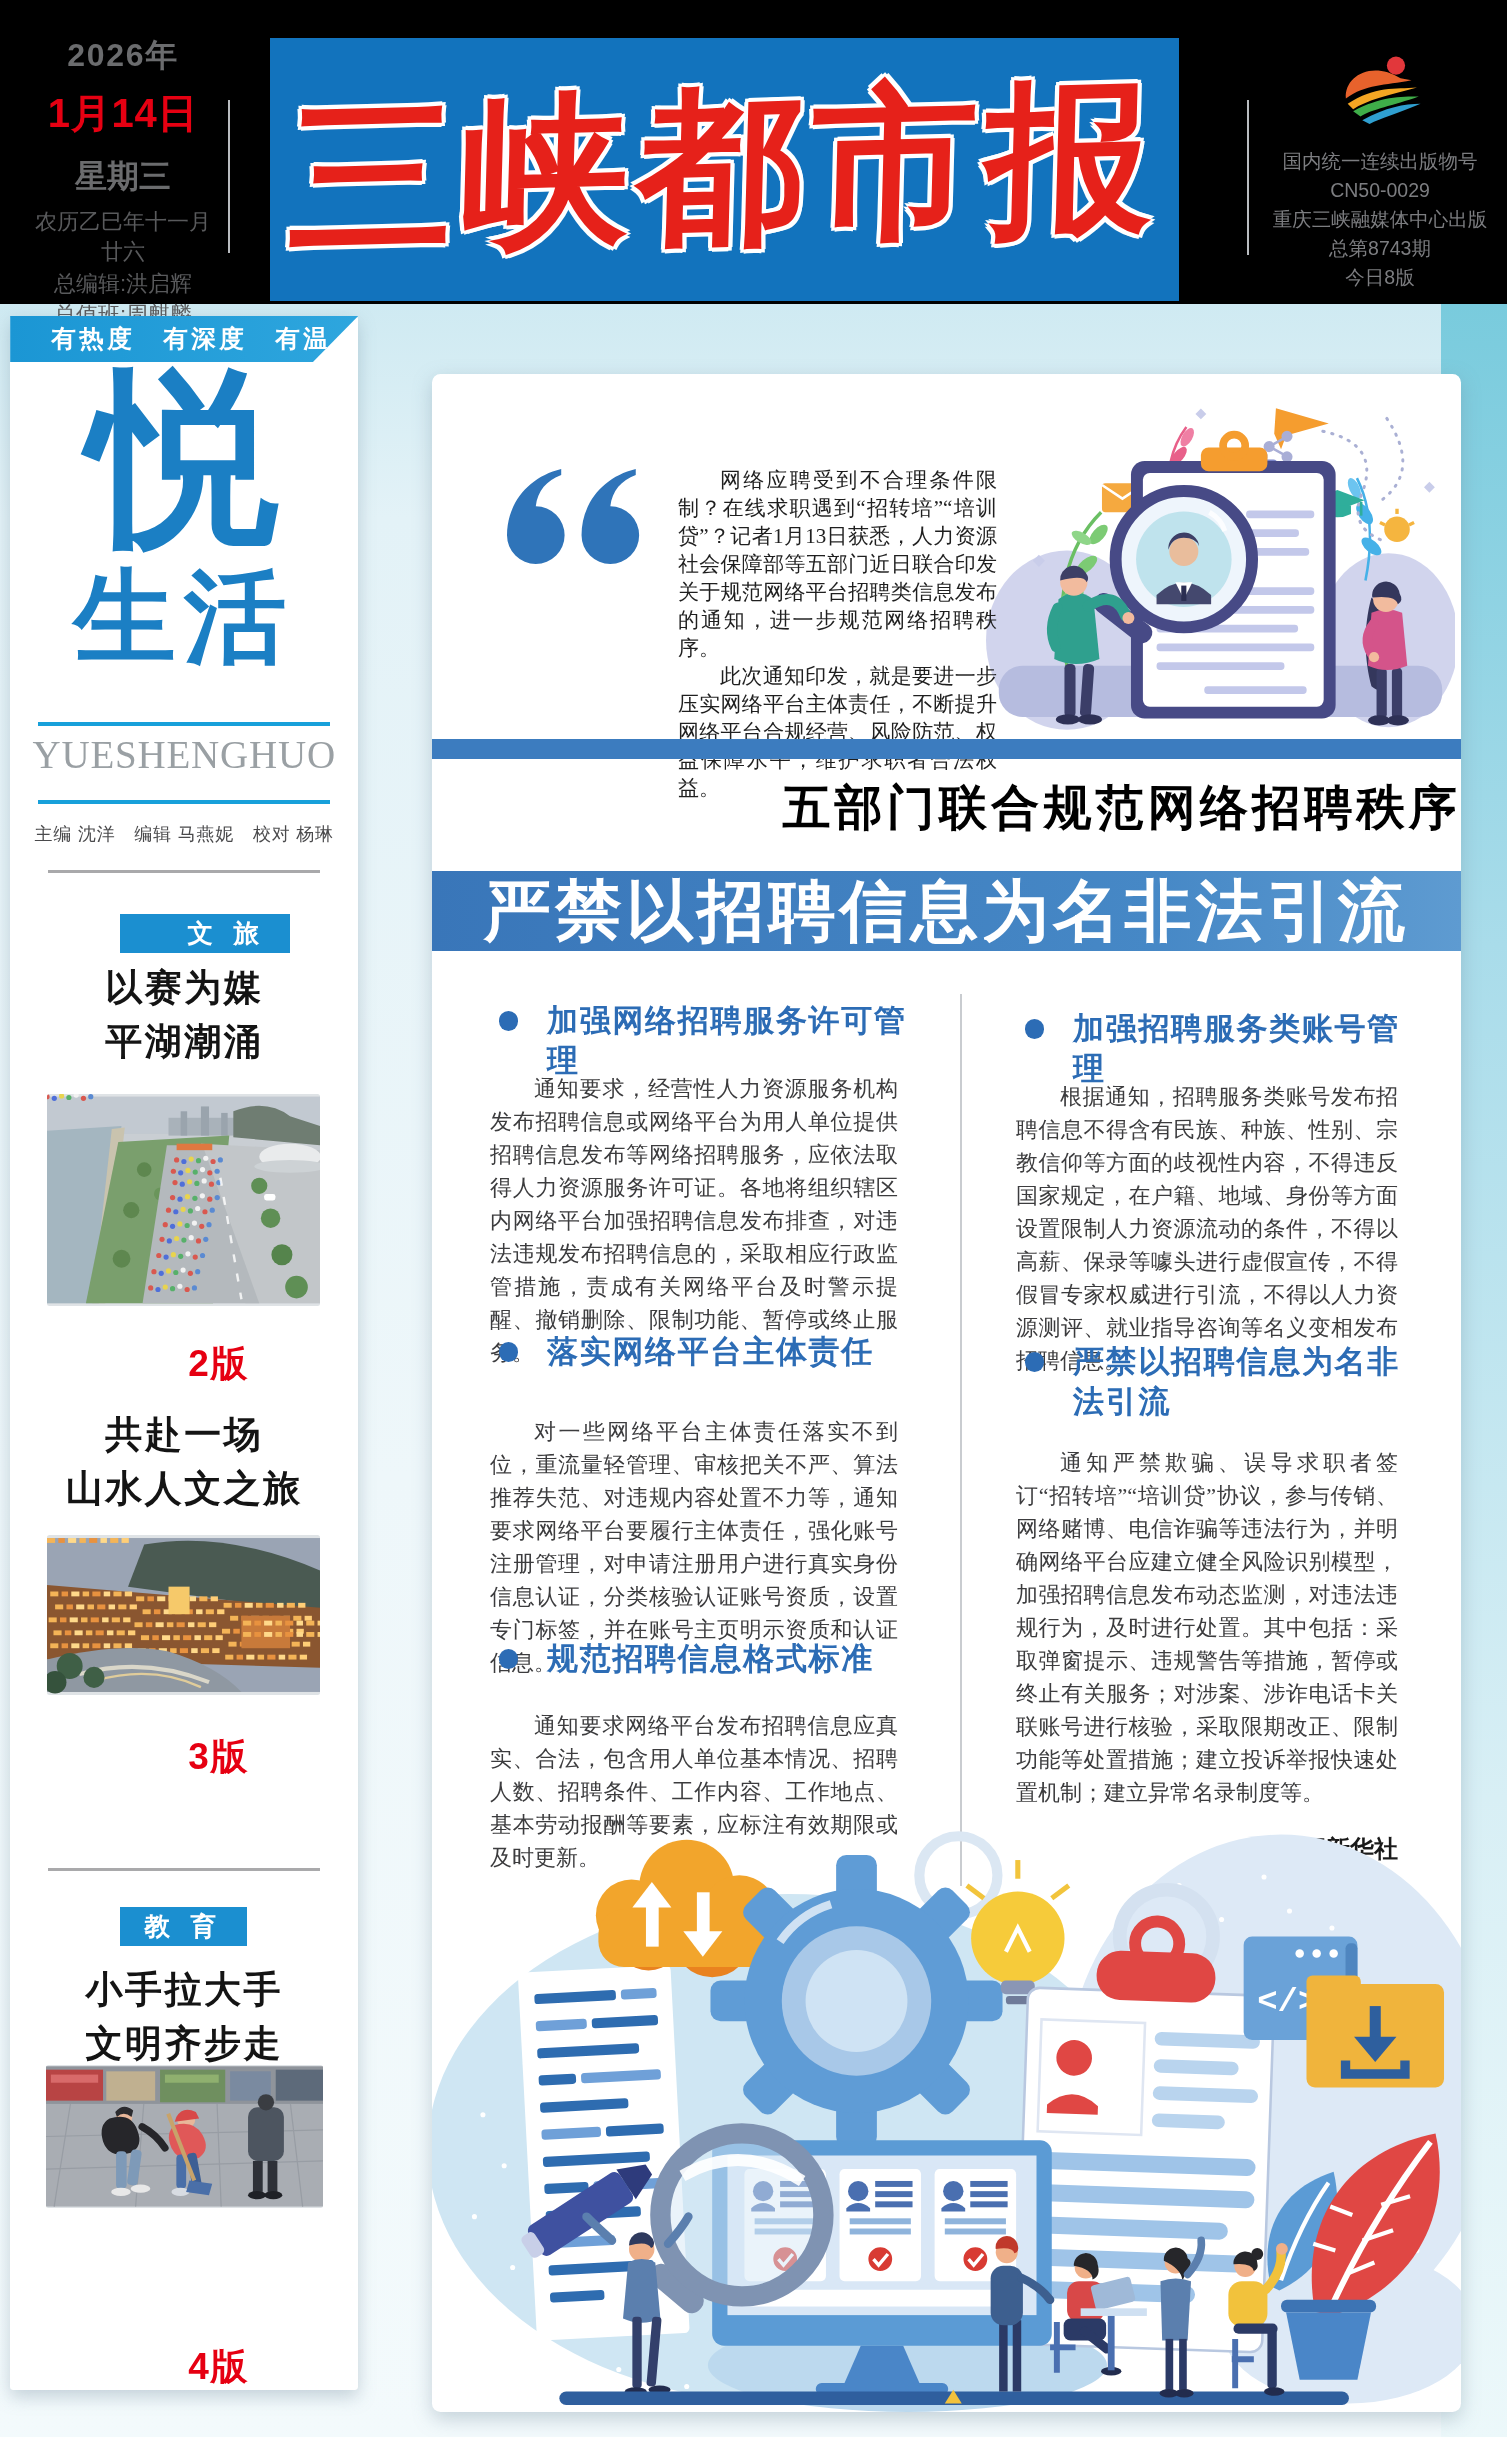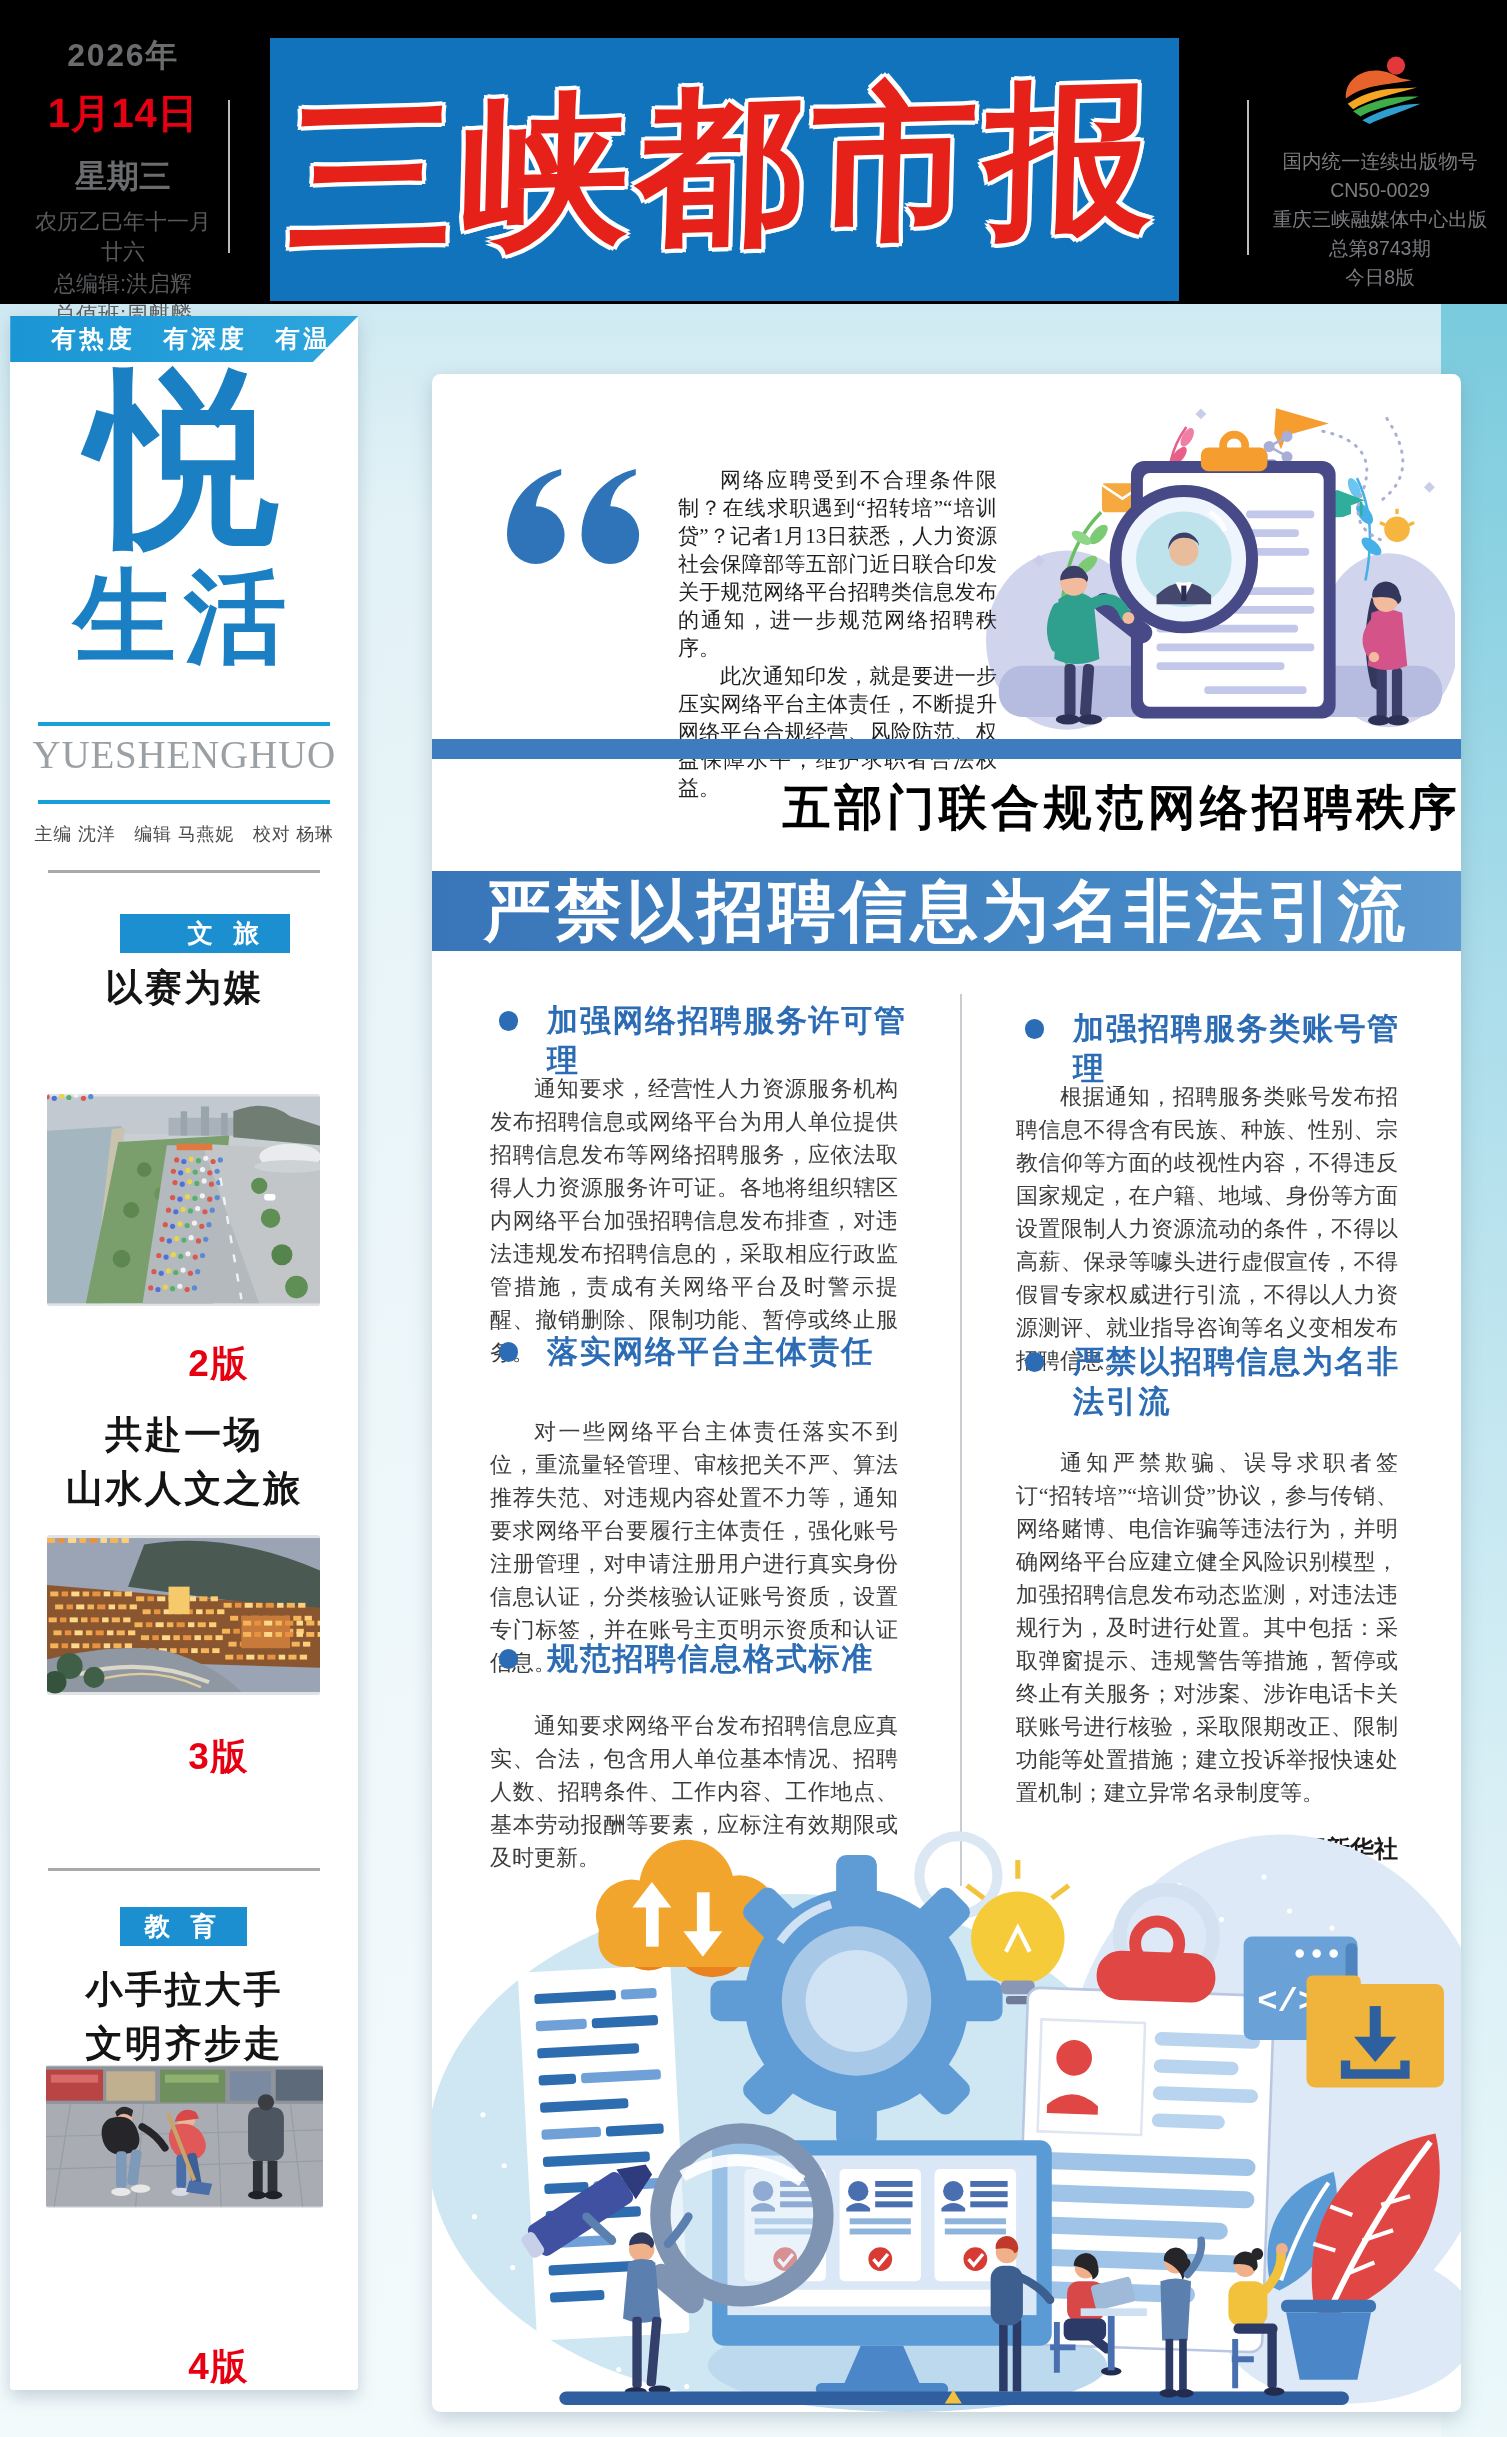--- a/index.html
+++ b/index.html
@@ -102,20 +102,21 @@
     <div class="abs brand-char">悦</div>
     <div class="abs brand-word">生活</div>
     <div class="abs rule-blue" style="top:406px;"></div>
     <div class="abs brand-pinyin">YUESHENGHUO</div>
     <div class="abs rule-blue" style="top:484px;"></div>
     <div class="abs credits">主编 沈洋　编辑 马燕妮　校对 杨琳</div>
     <div class="abs rule-gray" style="top:554px;"></div>
 
     <div class="abs badge" style="top:598px;padding-left:43px;">文 旅</div>
     <div class="abs side-headline" style="top:647px;">以赛为媒</div>
+    <div class="abs side-headline" style="top:701px;">平湖潮涌</div>
     <div class="abs photo" style="top:778px;height:212px;">
       <svg width="273" height="212" viewBox="0 0 337 255">
         <rect width="337" height="255" fill="#c9ced3"></rect>
         <rect y="0" width="337" height="46" fill="#c2c9d1"></rect>
         <rect x="150" y="26" width="110" height="22" fill="#a9b2ba"></rect>
         <rect x="165" y="18" width="8" height="30" fill="#9aa4ad"></rect>
           <rect x="190" y="12" width="10" height="36" fill="#9aa4ad"></rect>
           <rect x="215" y="20" width="8" height="28" fill="#9aa4ad"></rect>
         <path d="M230,18 q40,-16 70,6 l37,12 v24 l-107,-10 Z" fill="#6f7d72"></path>
         <polygon points="0,42 92,36 64,255 0,255" fill="#a4b6c0"></polygon>

